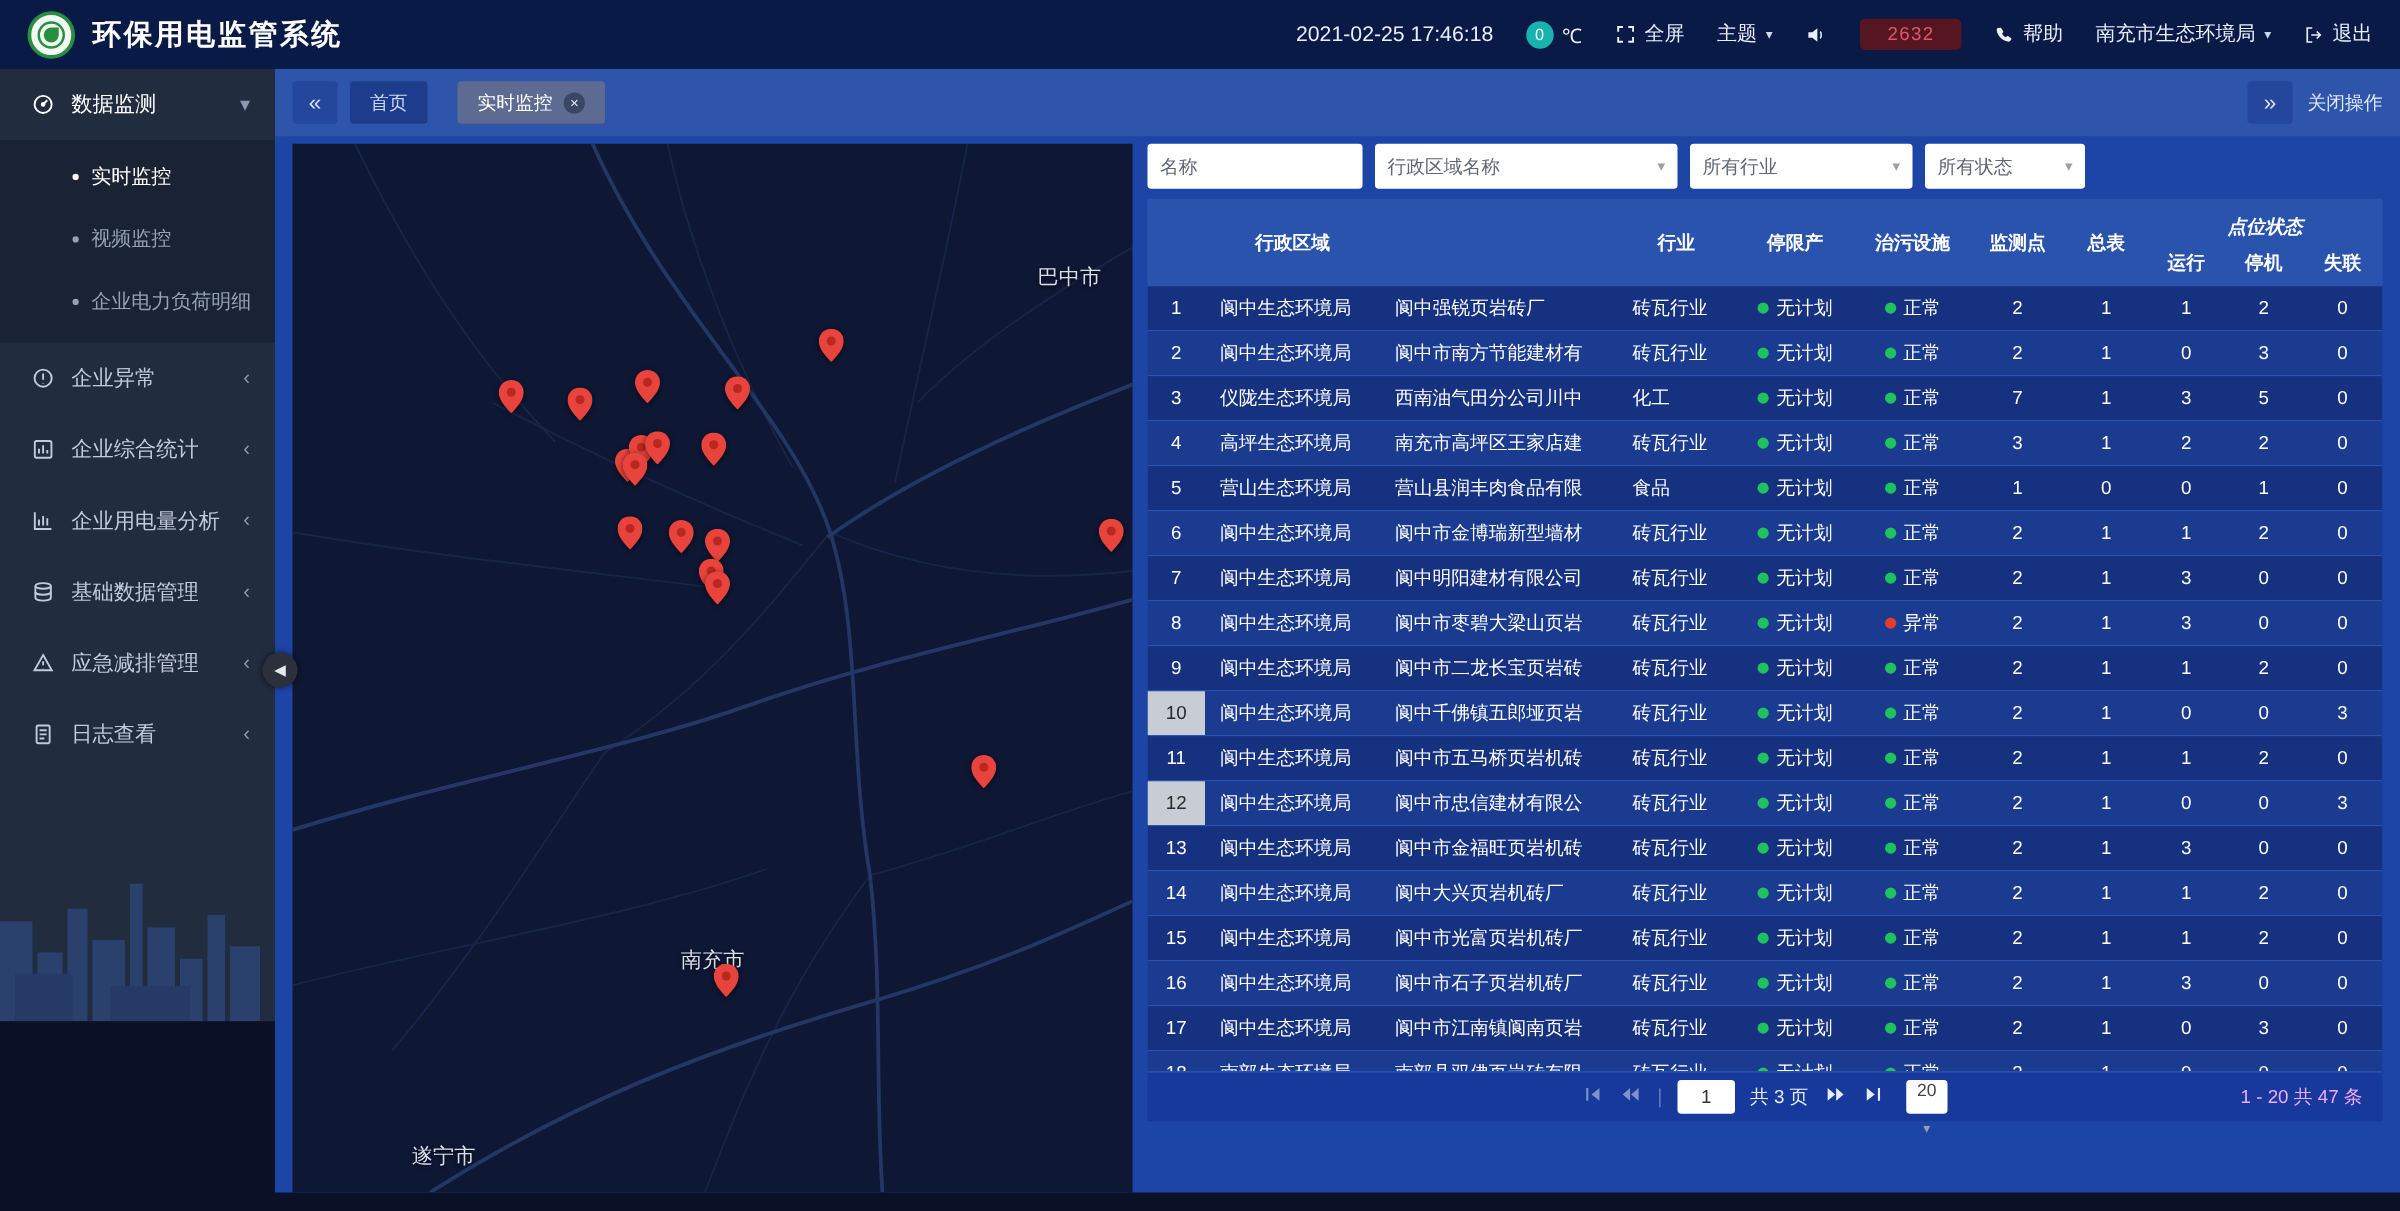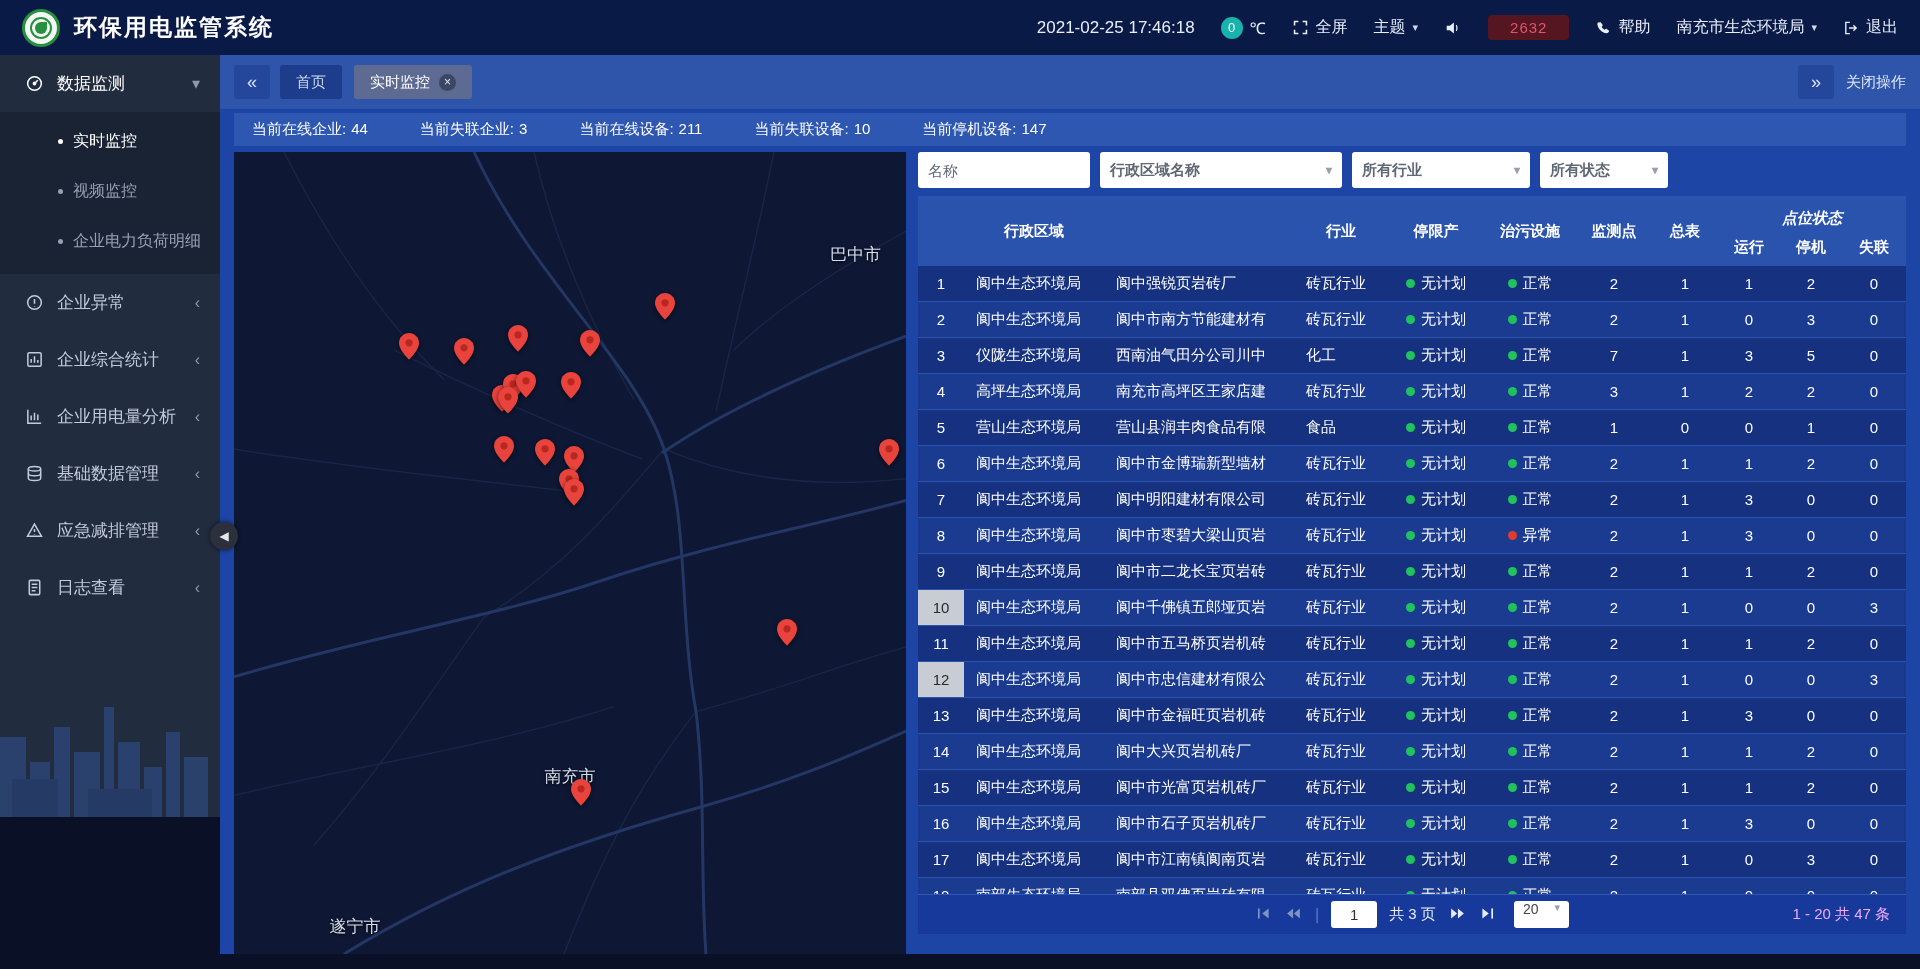--- a/index.html
+++ b/index.html
@@ -81,21 +81,21 @@
     justify-content:center; font-size:12px; z-index:20; cursor:pointer;
     box-shadow:0 0 5px rgba(0,0,0,.6); }
 
   
   .panel { flex:1; display:flex; flex-direction:column; height:782px; min-width:0; }
   .filters { height:36px; display:flex; gap:10px; margin-bottom:8px; flex:0 0 auto;align-items:flex-end; }
   .f-input { width:172px; height:36px; background:#fff; border:none; border-radius:3px;
     padding:0 10px; font-size:15px; color:#444; font-family:inherit; outline:none; }
   .f-input::placeholder { color:#5f6774; opacity:1; }
   .f-select { height:36px; background:#fff; border-radius:3px; display:flex; align-items:center;
-    padding:3px 10px; font-size:15px; color:#5f6774; cursor:pointer; white-space:nowrap;font-weight:bold; }
+    padding:3px 10px; font-size:15px; color:#5f6774; cursor:pointer; white-space:nowrap; }
   .f-select .chev2 { margin-left:auto; color:#98a0ad; font-size:12px; padding-left:10px; }
 
   :root { --cols: 46px 140px 190px 94px 96px 92px 76px 66px 62px 62px auto; }
   .thead { flex:0 0 70px; display:grid; grid-template-columns:var(--cols);
     grid-template-rows:33px 37px; background:#2a53ad; color:#fff; font-size:15px; font-weight:bold; }
   .th { grid-row:1/3; display:flex; align-items:center; justify-content:center; }
   .th-group { grid-column:9/12; grid-row:1; display:flex; align-items:flex-end;
     justify-content:center; font-style:italic; padding-bottom:1px; }
   .th-sub { grid-row:2; display:flex; align-items:center; justify-content:center; }
 
@@ -112,21 +112,21 @@
     align-items:center; padding:0 16px; color:#c7d3ec; font-size:15px; }
   .pg-spacer { flex:1; }
   .pg-controls { display:flex; align-items:center; gap:12px; }
   .pg-btn { display:flex; cursor:pointer; color:#e6ecf9; }
   .pg-btn.dim { color:#7f93c4; }
   .pg-sep { color:#5f7ab8; font-size:16px; }
   .pg-input { width:46px; height:27px; border:none; border-radius:3px; text-align:center;
     font-size:15px; color:#333; background:#fff; font-family:inherit; outline:none; }
   .pg-total { color:#e6ecf9; white-space:nowrap; }
   .pg-size { height:27px; background:#fff; border-radius:3px; color:#444; display:flex;
-    padding:0 9px; gap:16px; font-size:14px; cursor:pointer; margin-left:6px; }
+    align-items:center; padding:0 9px; gap:16px; font-size:14px; cursor:pointer; margin-left:6px;flex-direction:column; }
   .pg-size .chev2 { color:#98a0ad; font-size:11px; }
   .pg-right { flex:1; text-align:right; color:#f0abfc; white-space:nowrap; }
 </style>
 </head>
 <body>
 
 <div class="page">
 
   <div class="app-header">
     <div class="logo"></div>
@@ -287,42 +287,35 @@
           <rect x="12" y="112" width="46" height="38"></rect>
           <rect x="88" y="122" width="64" height="28"></rect>
         </g>
     </svg>
   </div>
 
   <div class="main">
 
     <div class="tabbar">
       <span class="tab-arrow">«</span>
-      <div id="tabs" style="display:flex;gap:12px;">
+      <div id="tabs" style="display:flex;gap:24px;">
           <div class="tab">
             <span>首页</span>
           </div>
           <div class="tab active">
             <span>实时监控</span>
             <span class="tab-close">×</span>
           </div>
         </div>
       <div class="tabbar-right">
         <span class="tab-arrow">»</span>
         <span>关闭操作</span>
       </div>
     </div>
 
-    <div class="statsbar" id="statsbar">
-        <div class="stat-item"><span>当前在线企业:</span><span class="stat-value">44</span></div>
-        <div class="stat-item"><span>当前失联企业:</span><span class="stat-value">3</span></div>
-        <div class="stat-item"><span>当前在线设备:</span><span class="stat-value">211</span></div>
-        <div class="stat-item"><span>当前失联设备:</span><span class="stat-value">10</span></div>
-        <div class="stat-item"><span>当前停机设备:</span><span class="stat-value">147</span></div>
-      </div>
 
     <div class="content">
 
       <div class="map">
         <svg class="map-roads" viewBox="0 0 672 810" preserveAspectRatio="none">
           <g stroke="#182547" stroke-width="1.5" fill="none">
             <path d="M0 300 C110 318 230 330 330 342"></path>
             <path d="M300 0 C320 90 360 180 400 250"></path>
             <path d="M0 650 C120 620 260 600 380 560"></path>
             <path d="M430 300 C500 330 580 340 672 330"></path>

